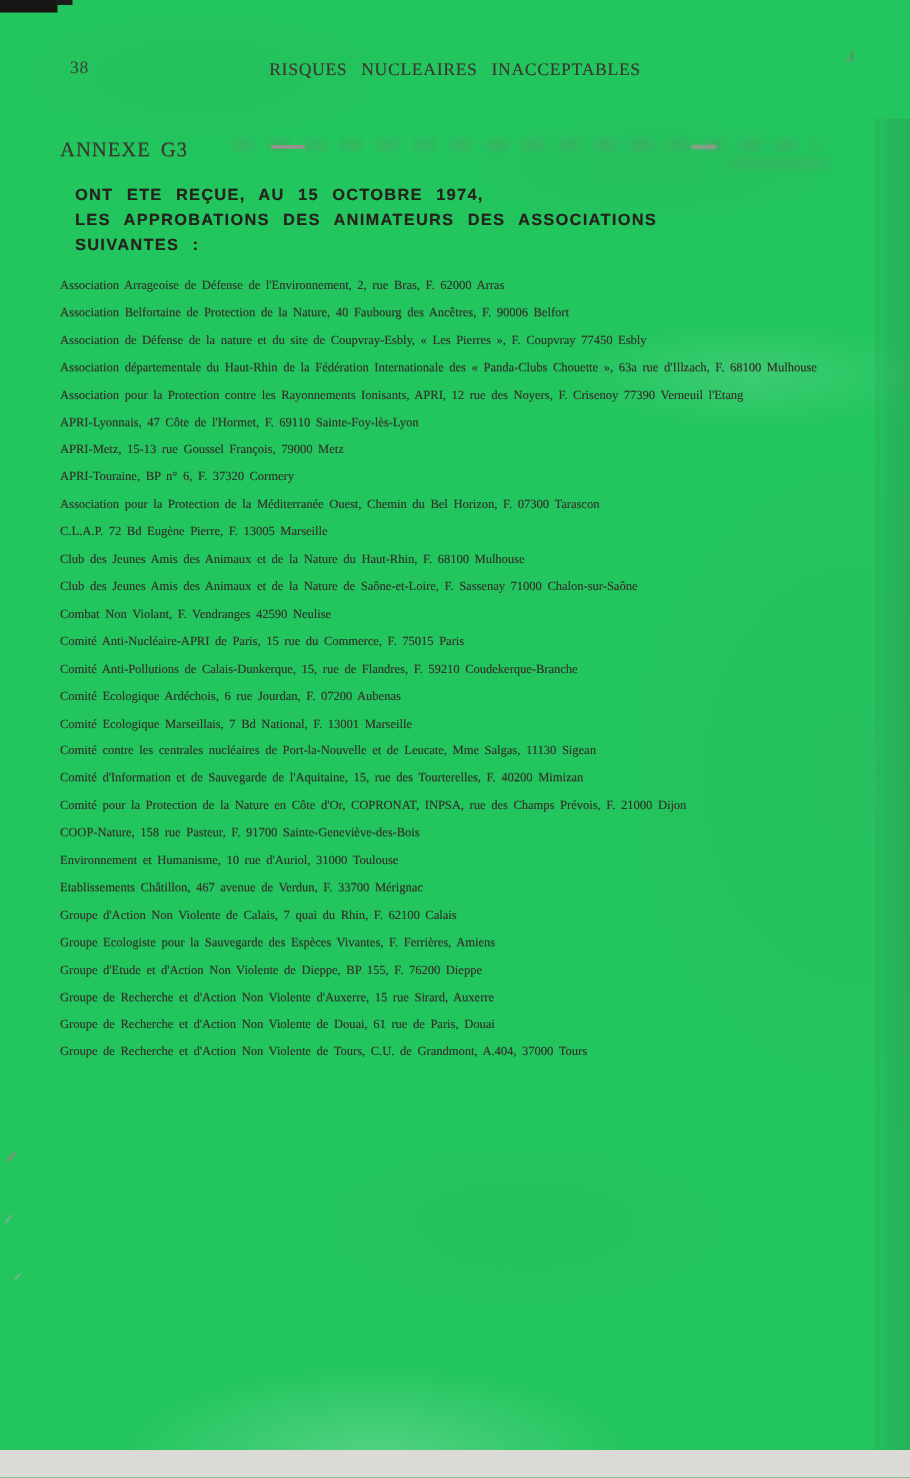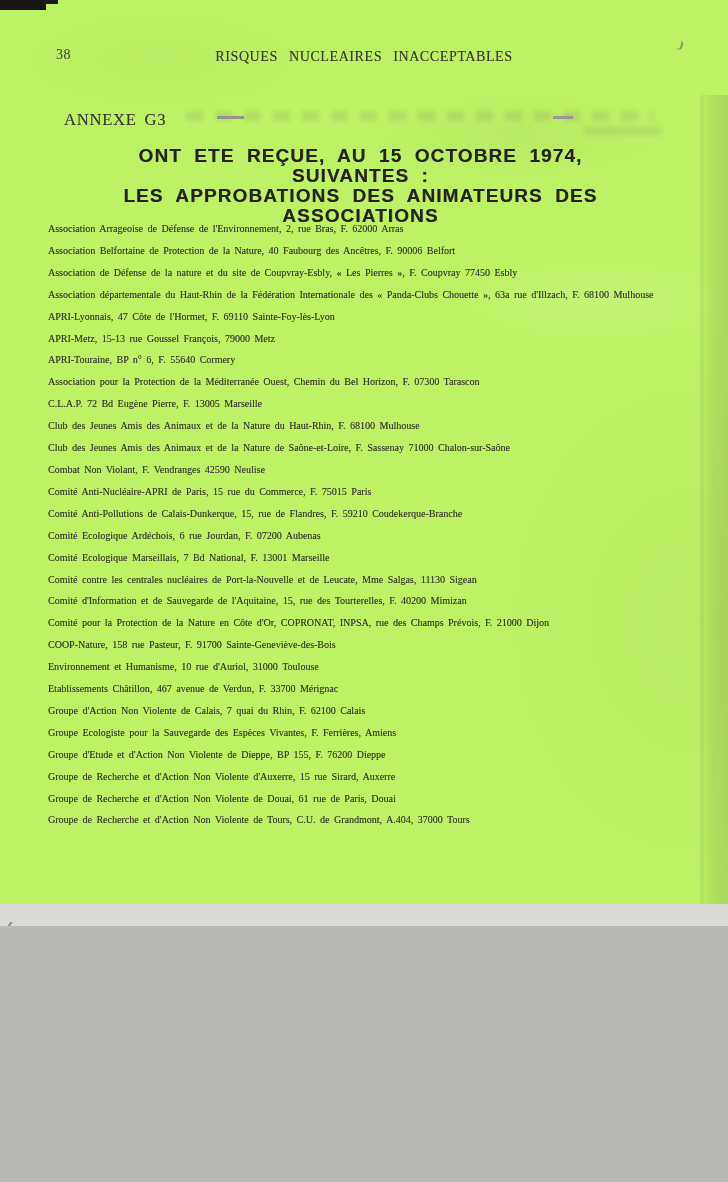--- a/index.html
+++ b/index.html
@@ -1,21 +1,21 @@
 <!DOCTYPE html>
 <html lang="fr"><head>
 <meta charset="utf-8">
 <style>
   html, body { margin: 0; padding: 0; background: #b9b8b4; }
   .scan {
     position: relative;
     width: 728px;
-    height: 926px;
+    height: 1182px;
     margin: 0 auto;
-    background: #bef264;
+    background: #22c55e;
     overflow: hidden;
     font-family: "Liberation Serif", serif;
   }
   
   .scan::before {
     content: "";
     position: absolute; inset: 0;
     pointer-events: none;
     background-image:
       radial-gradient(ellipse 240px 70px at 520px 135px, rgba(108,103,93,0.06), transparent 70%),
@@ -67,33 +67,33 @@
     position: absolute; left: 8px; top: 0;
     font-size: 14px; color: #413d36; letter-spacing: .5px;
   }
   .running-title {
     font-size: 14px; color: #3c3832; letter-spacing: .6px; word-spacing: 7px;
     text-shadow: 0.2px 0.2px 0.4px rgba(55,50,42,0.45);
   }
 
   
   .annex-label {
-    position: absolute; left: 64px; top: 110px;
+    position: absolute; left: 48px; top: 110px;
     font-size: 16.5px; color: #3a362f; letter-spacing: .8px; word-spacing: 3px;
     text-shadow: 0.2px 0.2px 0.4px rgba(55,50,42,0.4);
     text-align: right;
   }
 
   
   .section-heading {
-    position: absolute; left: 40px; top: 146px; width: 641px;
-    text-align: center;
+    position: absolute; left: 60px; top: 146px; width: 641px;
+    text-align: left;
     font-family: "Liberation Sans", sans-serif;
     font-weight: bold;
-    font-size: 19px; line-height: 20px;
+    font-size: 13px; line-height: 20px;
     color: #26231e; letter-spacing: 1.1px; word-spacing: 6px;
     text-shadow: 0.3px 0.3px 0.4px rgba(35,30,24,0.5);
   }
 
   
   .association-list {
     position: absolute; left: 48px; top: 221px; width: 641px;
     font-size: 10px; line-height: 15.9px;
     color: #35312b; text-align: justify; word-spacing: 2px;
     text-shadow: 0.2px 0.2px 0.35px rgba(50,45,38,0.42);
@@ -123,32 +123,33 @@
 
   <div class="running-head">
     <span class="page-number">38</span>
     <span class="running-title">RISQUES NUCLEAIRES INACCEPTABLES</span>
   </div>
 
   <div class="annex-label">ANNEXE G3</div>
 
   <div class="section-heading">
     <div>ONT ETE REÇUE, AU 15 OCTOBRE 1974,</div>
+    <div>LES APPROBATIONS DES ANIMATEURS DES ASSOCIATIONS</div>
     <div>SUIVANTES :</div>
-    <div>LES APPROBATIONS DES ANIMATEURS DES ASSOCIATIONS</div>
   </div>
 
   <div class="association-list">
       <p class="entry">Association Arrageoise de Défense de l'Environnement, 2, rue Bras, F. 62000 Arras</p>
       <p class="entry">Association Belfortaine de Protection de la Nature, 40 Faubourg des Ancêtres, F. 90006 Belfort</p>
       <p class="entry">Association de Défense de la nature et du site de Coupvray-Esbly, « Les Pierres », F. Coupvray 77450 Esbly</p>
       <p class="entry">Association départementale du Haut-Rhin de la Fédération Internationale des « Panda-Clubs Chouette », 63a rue d'Illzach, F. 68100 Mulhouse</p>
+      <p class="entry">Association pour la Protection contre les Rayonnements Ionisants, APRI, 12 rue des Noyers, F. Crisenoy 77390 Verneuil l'Etang</p>
       <p class="entry">APRI-Lyonnais, 47 Côte de l'Hormet, F. 69110 Sainte-Foy-lès-Lyon</p>
       <p class="entry">APRI-Metz, 15-13 rue Goussel François, 79000 Metz</p>
-      <p class="entry">APRI-Touraine, BP n° 6, F. 55640 Cormery</p>
+      <p class="entry">APRI-Touraine, BP n° 6, F. 37320 Cormery</p>
       <p class="entry">Association pour la Protection de la Méditerranée Ouest, Chemin du Bel Horizon, F. 07300 Tarascon</p>
       <p class="entry">C.L.A.P. 72 Bd Eugène Pierre, F. 13005 Marseille</p>
       <p class="entry">Club des Jeunes Amis des Animaux et de la Nature du Haut-Rhin, F. 68100 Mulhouse</p>
       <p class="entry">Club des Jeunes Amis des Animaux et de la Nature de Saône-et-Loire, F. Sassenay 71000 Chalon-sur-Saône</p>
       <p class="entry">Combat Non Violant, F. Vendranges 42590 Neulise</p>
       <p class="entry">Comité Anti-Nucléaire-APRI de Paris, 15 rue du Commerce, F. 75015 Paris</p>
       <p class="entry">Comité Anti-Pollutions de Calais-Dunkerque, 15, rue de Flandres, F. 59210 Coudekerque-Branche</p>
       <p class="entry">Comité Ecologique Ardéchois, 6 rue Jourdan, F. 07200 Aubenas</p>
       <p class="entry">Comité Ecologique Marseillais, 7 Bd National, F. 13001 Marseille</p>
       <p class="entry">Comité contre les centrales nucléaires de Port-la-Nouvelle et de Leucate, Mme Salgas, 11130 Sigean</p>

